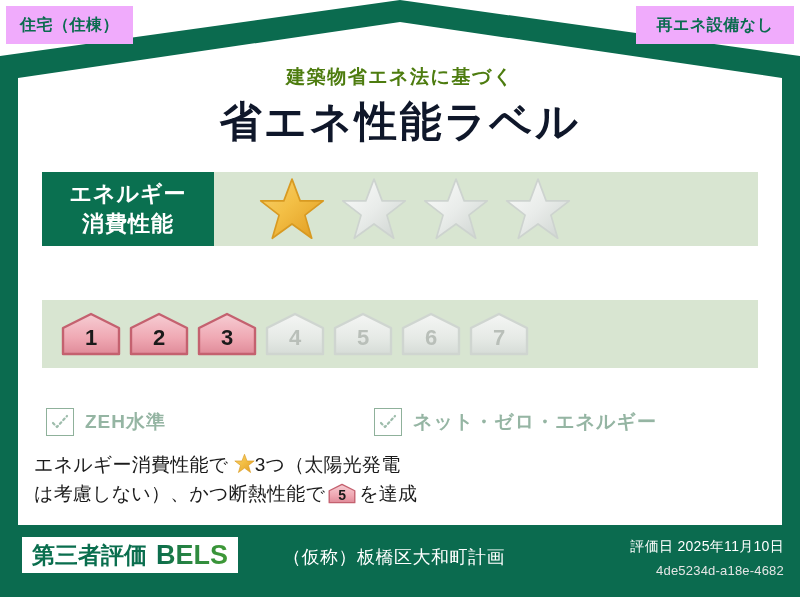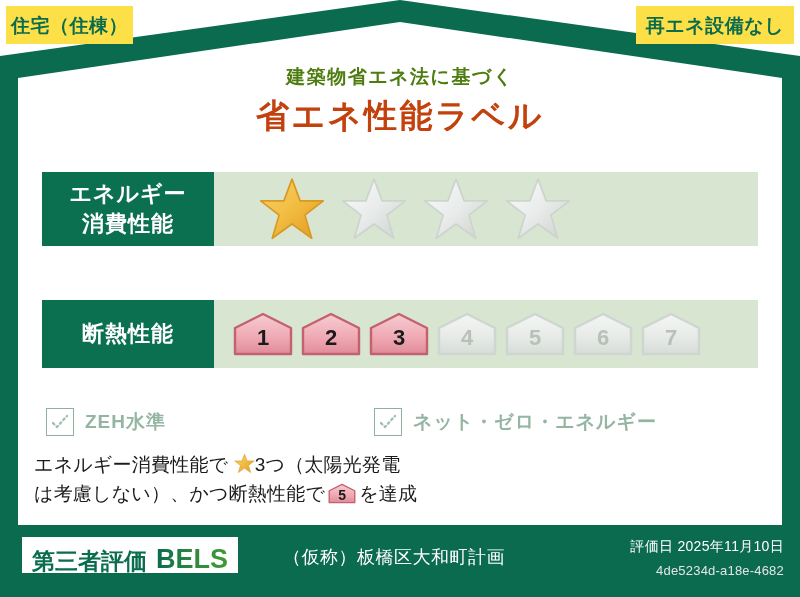--- a/index.html
+++ b/index.html
@@ -38,24 +38,24 @@
     width: 764px;
     height: 503px;
     background: #ffffff;
     -webkit-clip-path: polygon(0 56px, 382px 0, 764px 56px, 764px 503px, 0 503px);
     clip-path: polygon(0 56px, 382px 0, 764px 56px, 764px 503px, 0 503px);
   }
 
   
   .corner-tag {
     position: absolute;
-    background: #fde047;
+    background: #f0abfc;
     color: #0b6b4f;
     font-weight: bold;
-    font-size: 19px;
+    font-size: 16px;
     line-height: 1;
     display: flex;
     align-items: center;
     justify-content: center;
     letter-spacing: 0.5px;
     white-space: nowrap;
   }
   .tag-left {
     left: 6px;
     top: 6px;
@@ -78,22 +78,22 @@
     text-align: center;
   }
   .title-small {
     color: #4d7c0f;
     font-size: 19px;
     font-weight: bold;
     letter-spacing: 1.5px;
     line-height: 1.2;
   }
   .title-large {
-    color: #c2410c;
-    font-size: 33px;
+    color: #0f172a;
+    font-size: 42px;
     font-weight: bold;
     letter-spacing: 2.5px;
     line-height: 1.3;
     margin-top: 6px;
   }
 
   
   .perf-row {
     position: absolute;
     display: flex;
@@ -253,21 +253,21 @@
     height: 72px;
     background: #0b6b4f;
   }
   .bels-box {
     position: absolute;
     left: 22px;
     top: 12px;
     height: 36px;
     background: #ffffff;
     display: flex;
-    align-items: flex-end;
+    align-items: center;
     padding: 0 10px 0 10px;
     gap: 9px;
   }
   .bels-jp {
     color: #0a6e4e;
     font-weight: bold;
     font-size: 23px;
     letter-spacing: 0px;
     line-height: 1;
   }
@@ -356,23 +356,20 @@
       </svg>
 
       <svg class="star" viewBox="0 0 100 100">
         <polygon points="50,6 62,38 96,38 69,59 79,93 50,72 21,93 31,59 4,38 38,38" fill="url(#grayGrad)" stroke="#cdd3cf" stroke-width="2.5" stroke-linejoin="round"></polygon>
       </svg>
 
     </div>
   </div>
 
   <div class="perf-row perf-row-insul">
-    <div class="perf-label">
-      <span>断熱性能</span>
-    </div>
     <div class="perf-value">
 
       <div class="badge on">
         <svg width="62" height="46" viewBox="0 0 62 46">
           <defs>
             <linearGradient id="pinkG" x1="0" y1="0" x2="0" y2="1">
               <stop offset="0%" stop-color="#f6cdd3"></stop>
               <stop offset="60%" stop-color="#efa8b3"></stop>
               <stop offset="100%" stop-color="#e08b99"></stop>
             </linearGradient>

